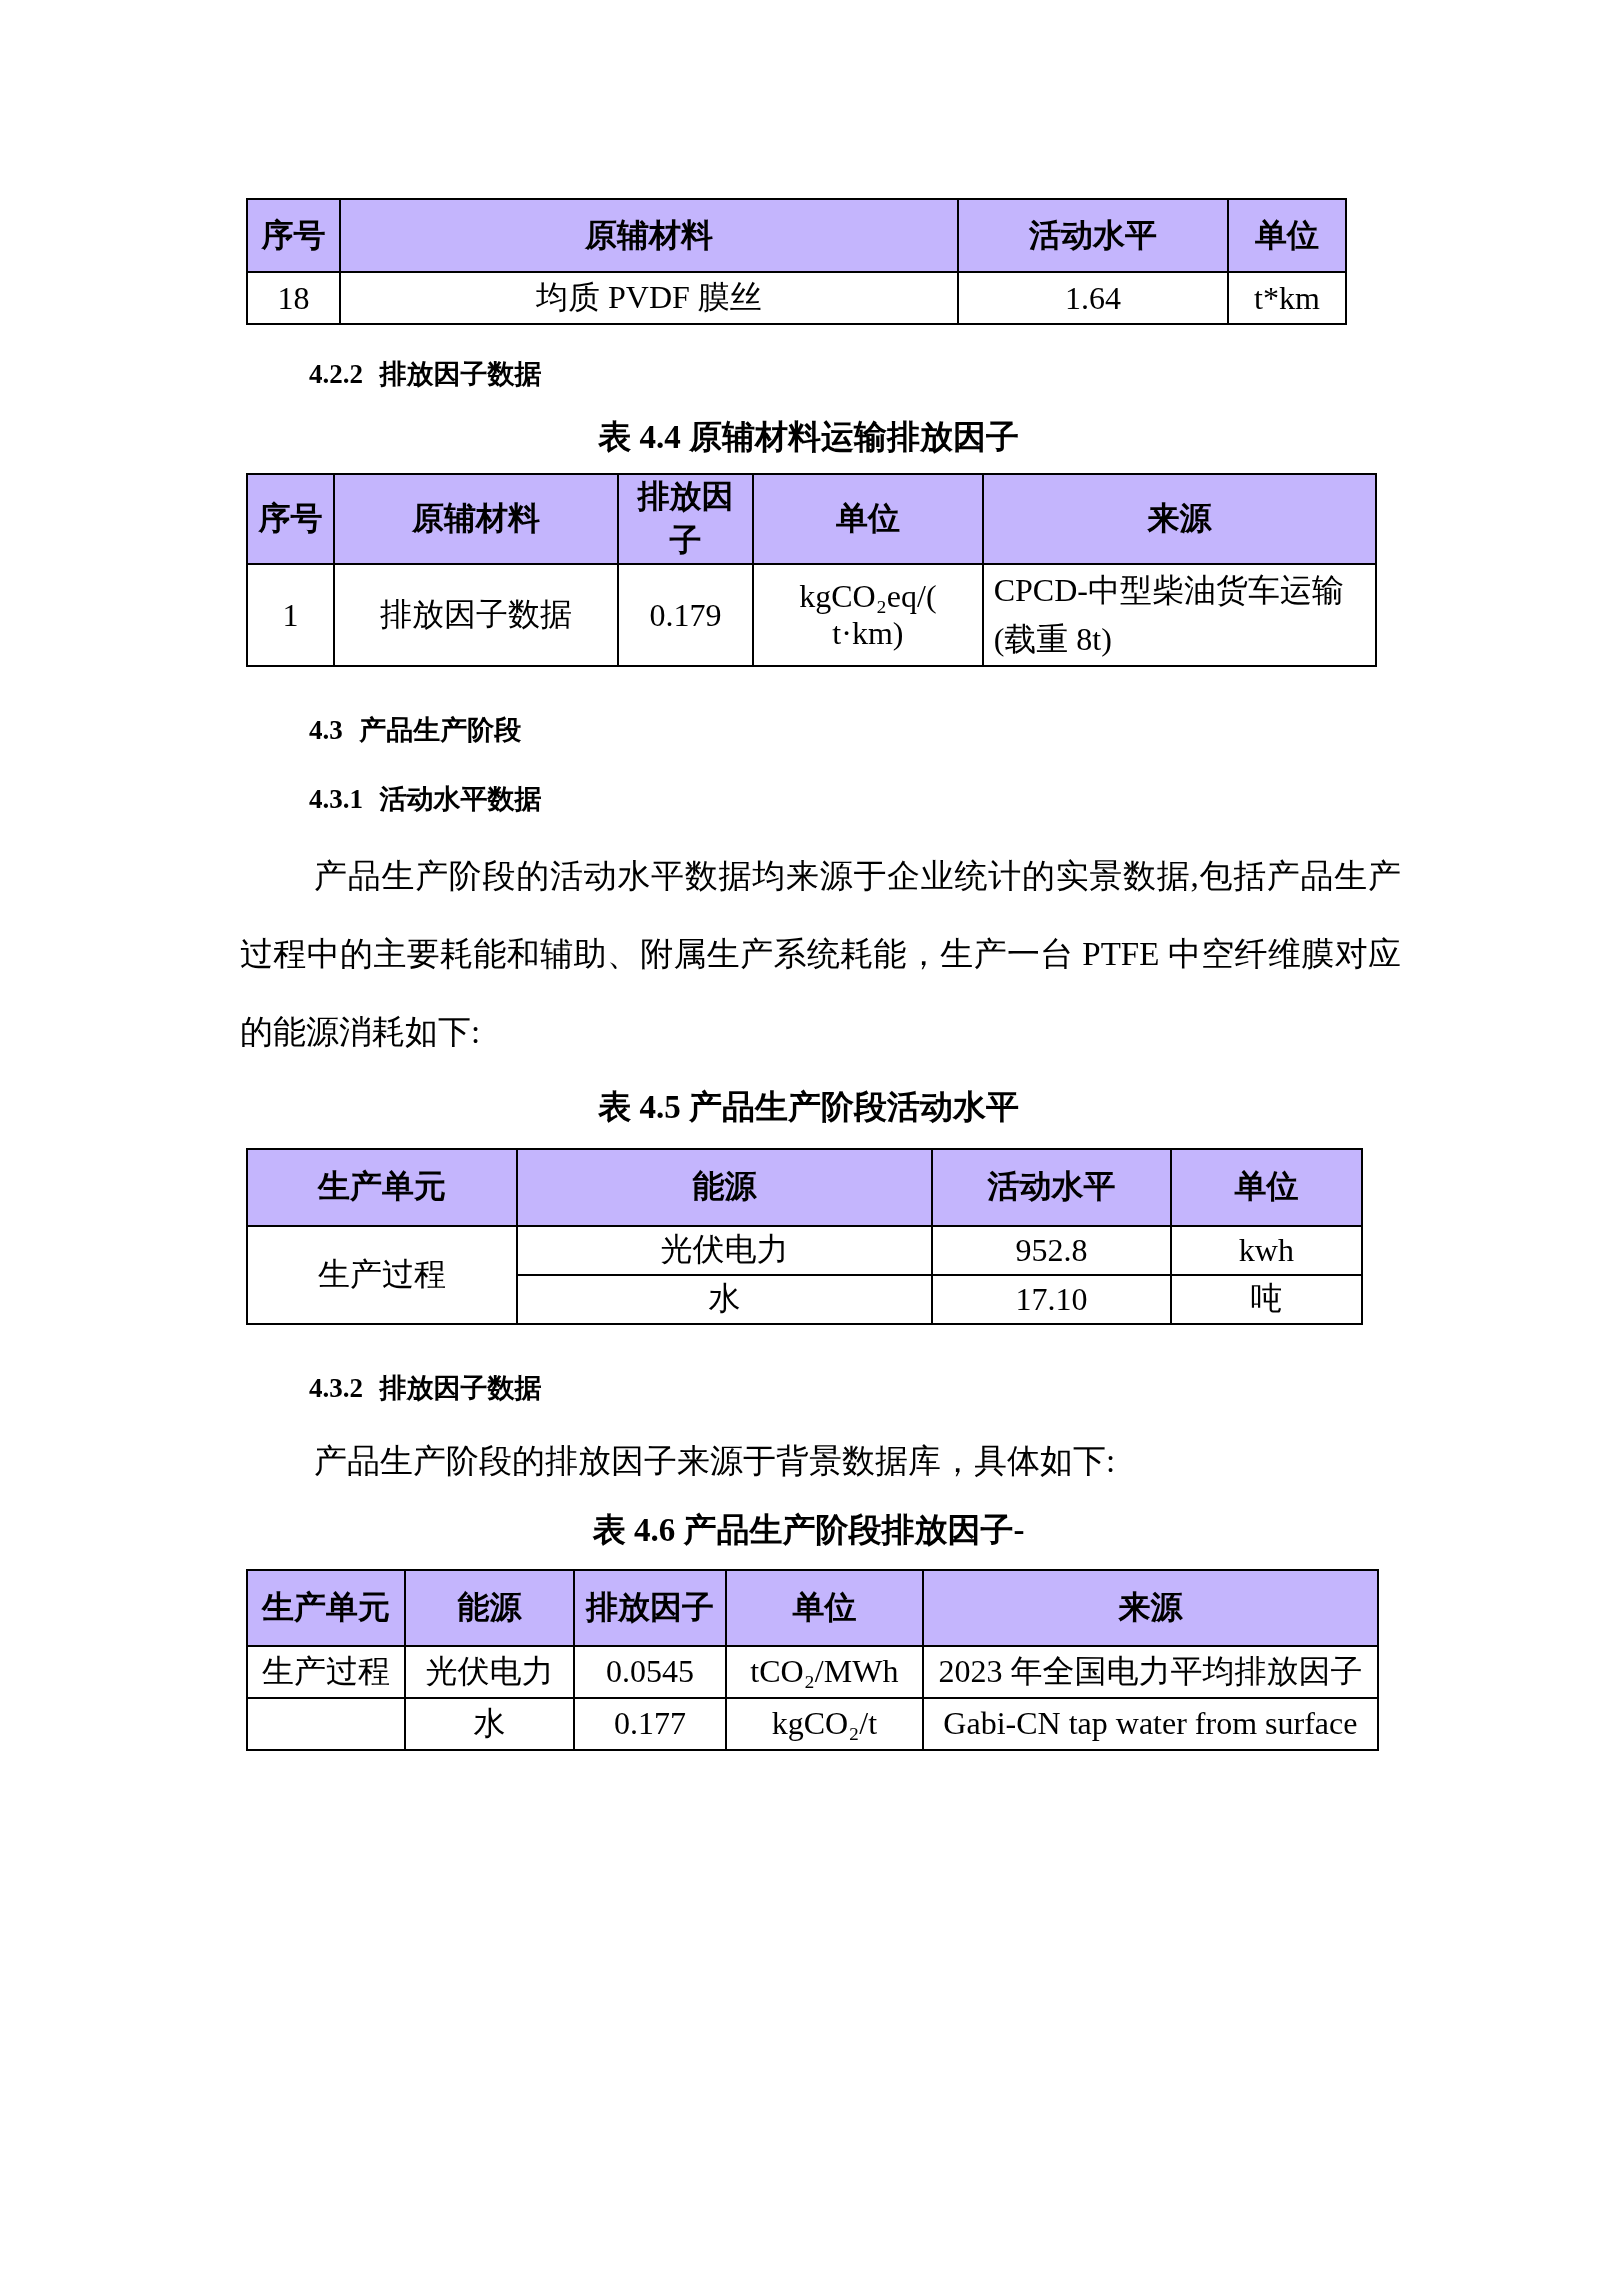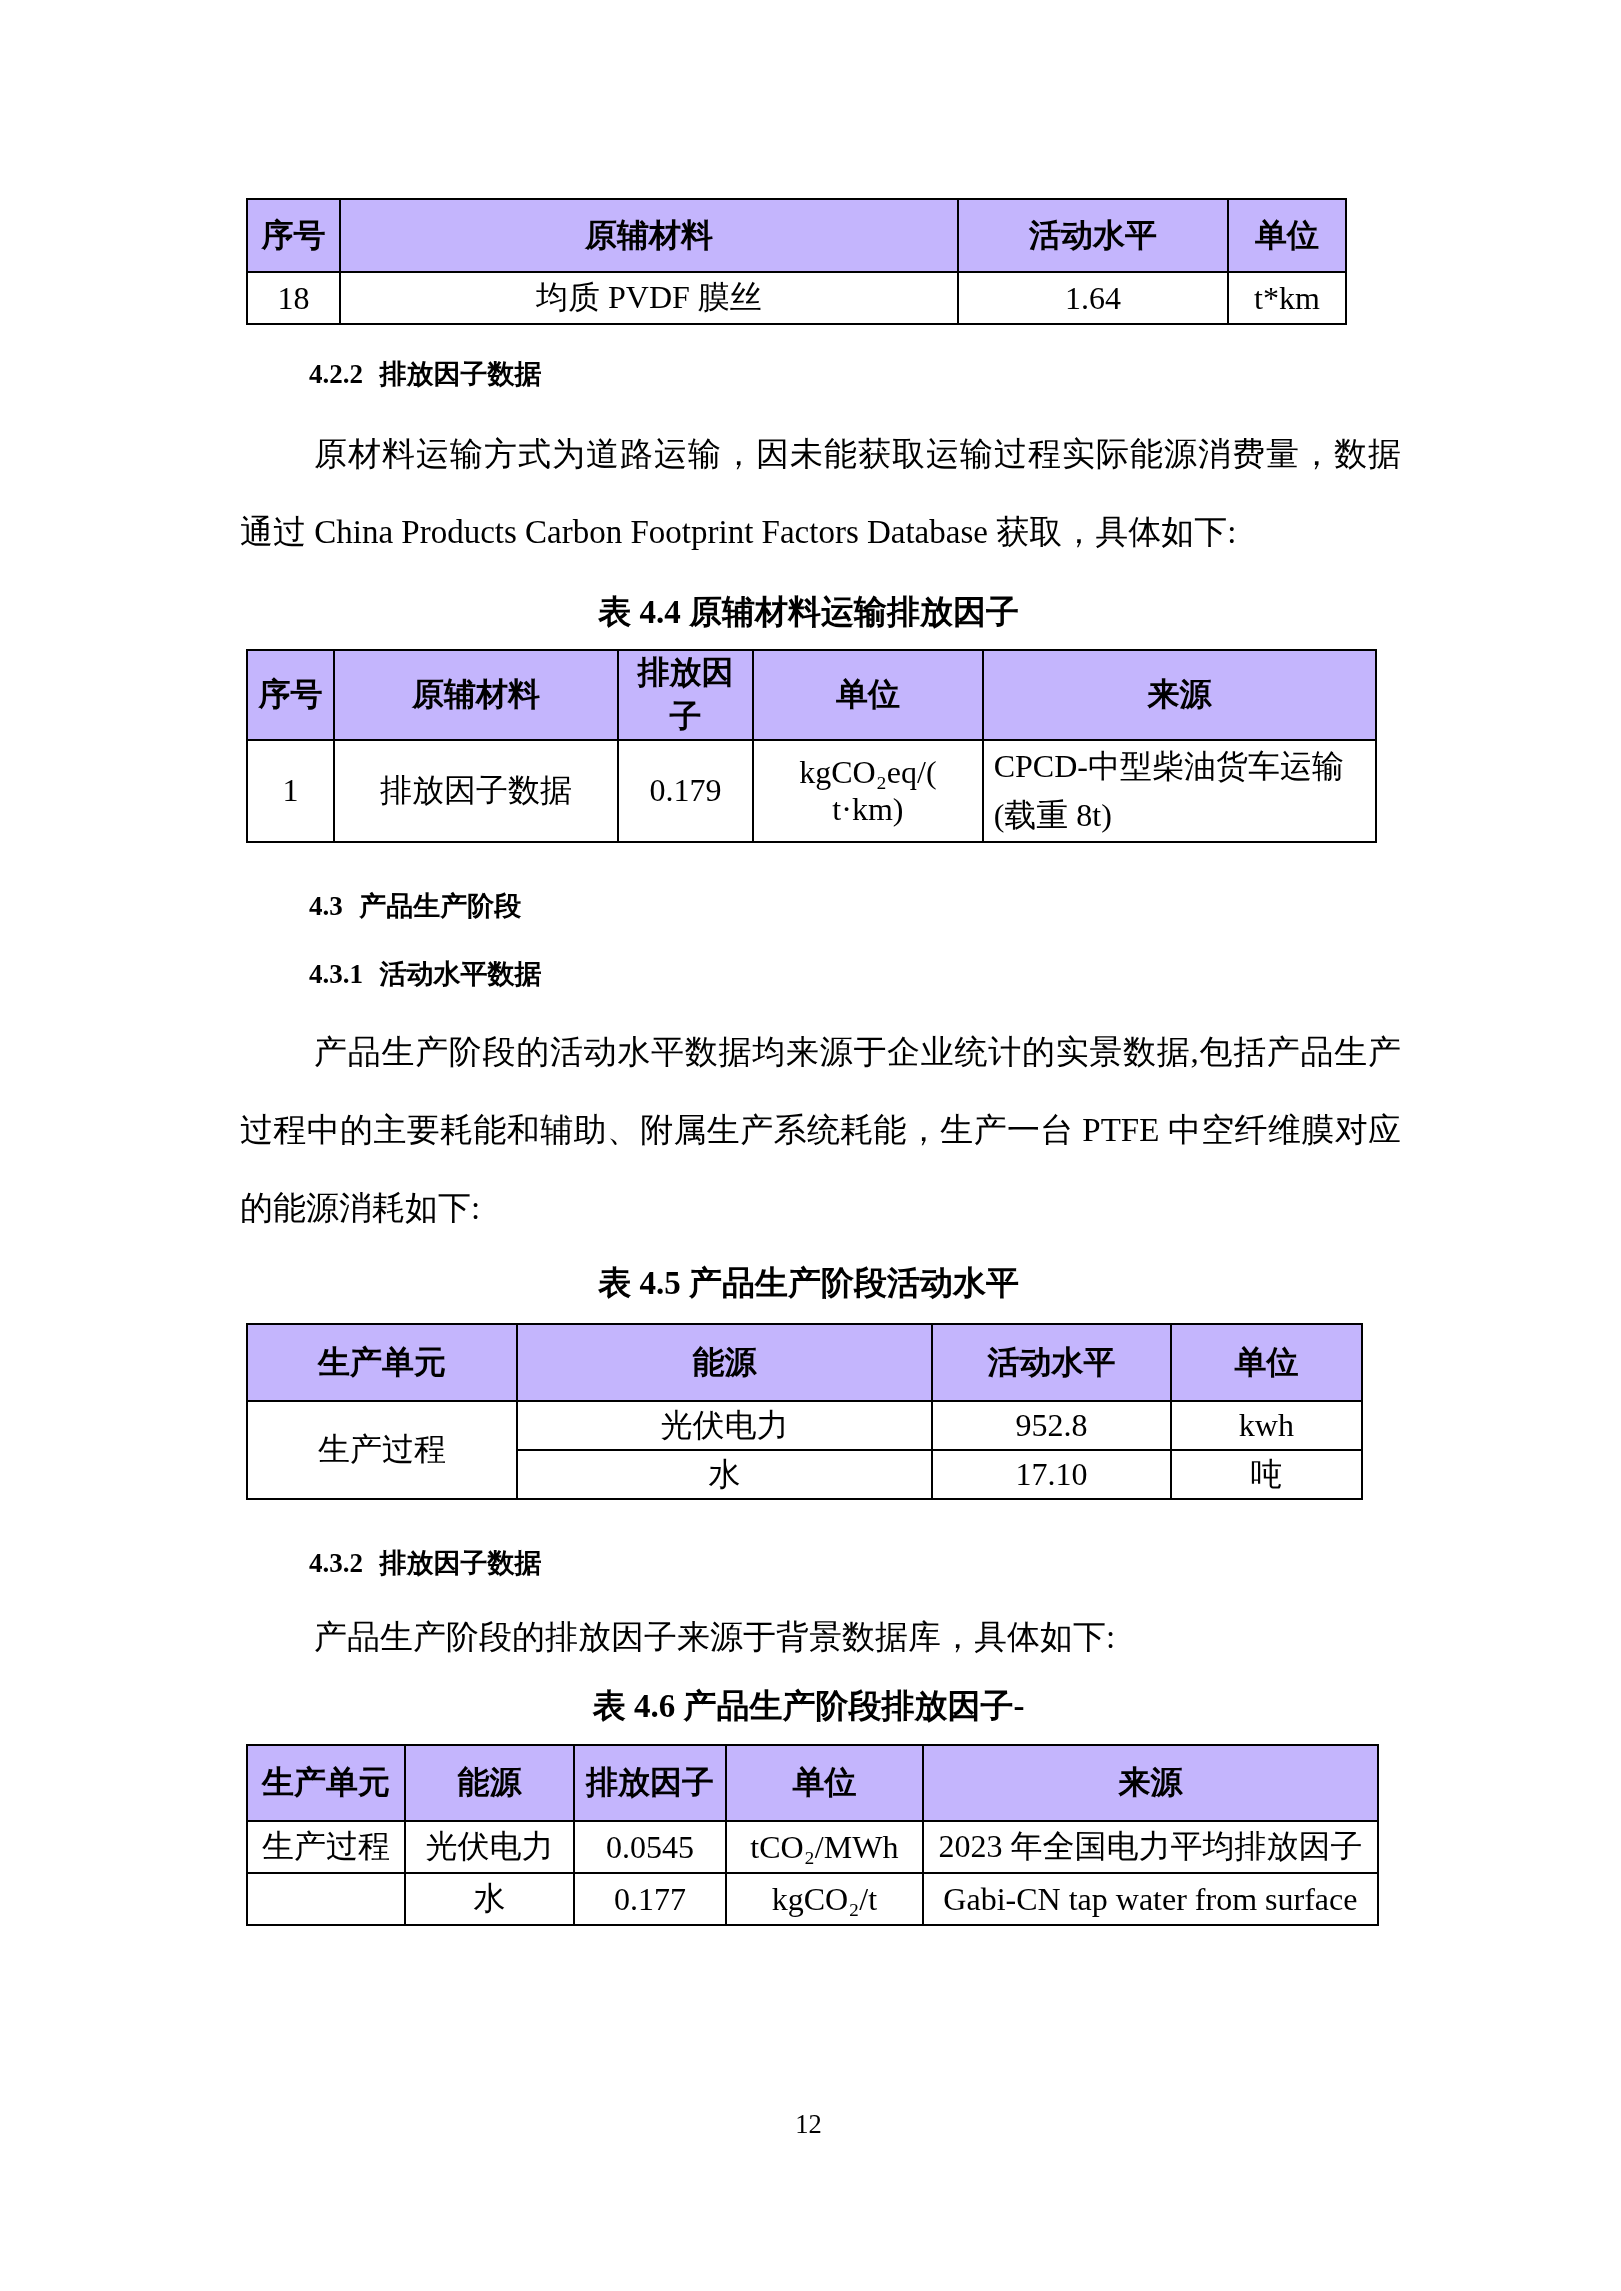--- a/index.html
+++ b/index.html
@@ -77,21 +77,20 @@
         <tr>
           <td>18</td>
           <td>均质 PVDF 膜丝</td>
           <td>1.64</td>
           <td>t*km</td>
         </tr>
       </tbody>
     </table>
 
     <div class="heading h422">4.2.2 排放因子数据</div>
-    <p class="para p1">原材料运输方式为道路运输，因未能获取运输过程实际能源消费量，数据通过 China Products Carbon Footprint Factors Database 获取，具体如下:</p>
 
     <div class="tbl-title tt44">表 4.4 原辅材料运输排放因子</div>
     <table class="tbl t44">
       <colgroup>
           <col style="width:87px">
           <col style="width:284px">
           <col style="width:135px">
           <col style="width:230px">
           <col style="width:393px">
         </colgroup>
@@ -184,15 +183,14 @@
           <td>水</td>
           <td>0.177</td>
           <td>kgCO₂/t</td>
           <td>Gabi-CN tap water from surface</td>
         </tr>
       </tbody>
     </table>
 
   </div>
 
-  <div class="footer">12</div>
 </div>
 
 
 </body></html>

